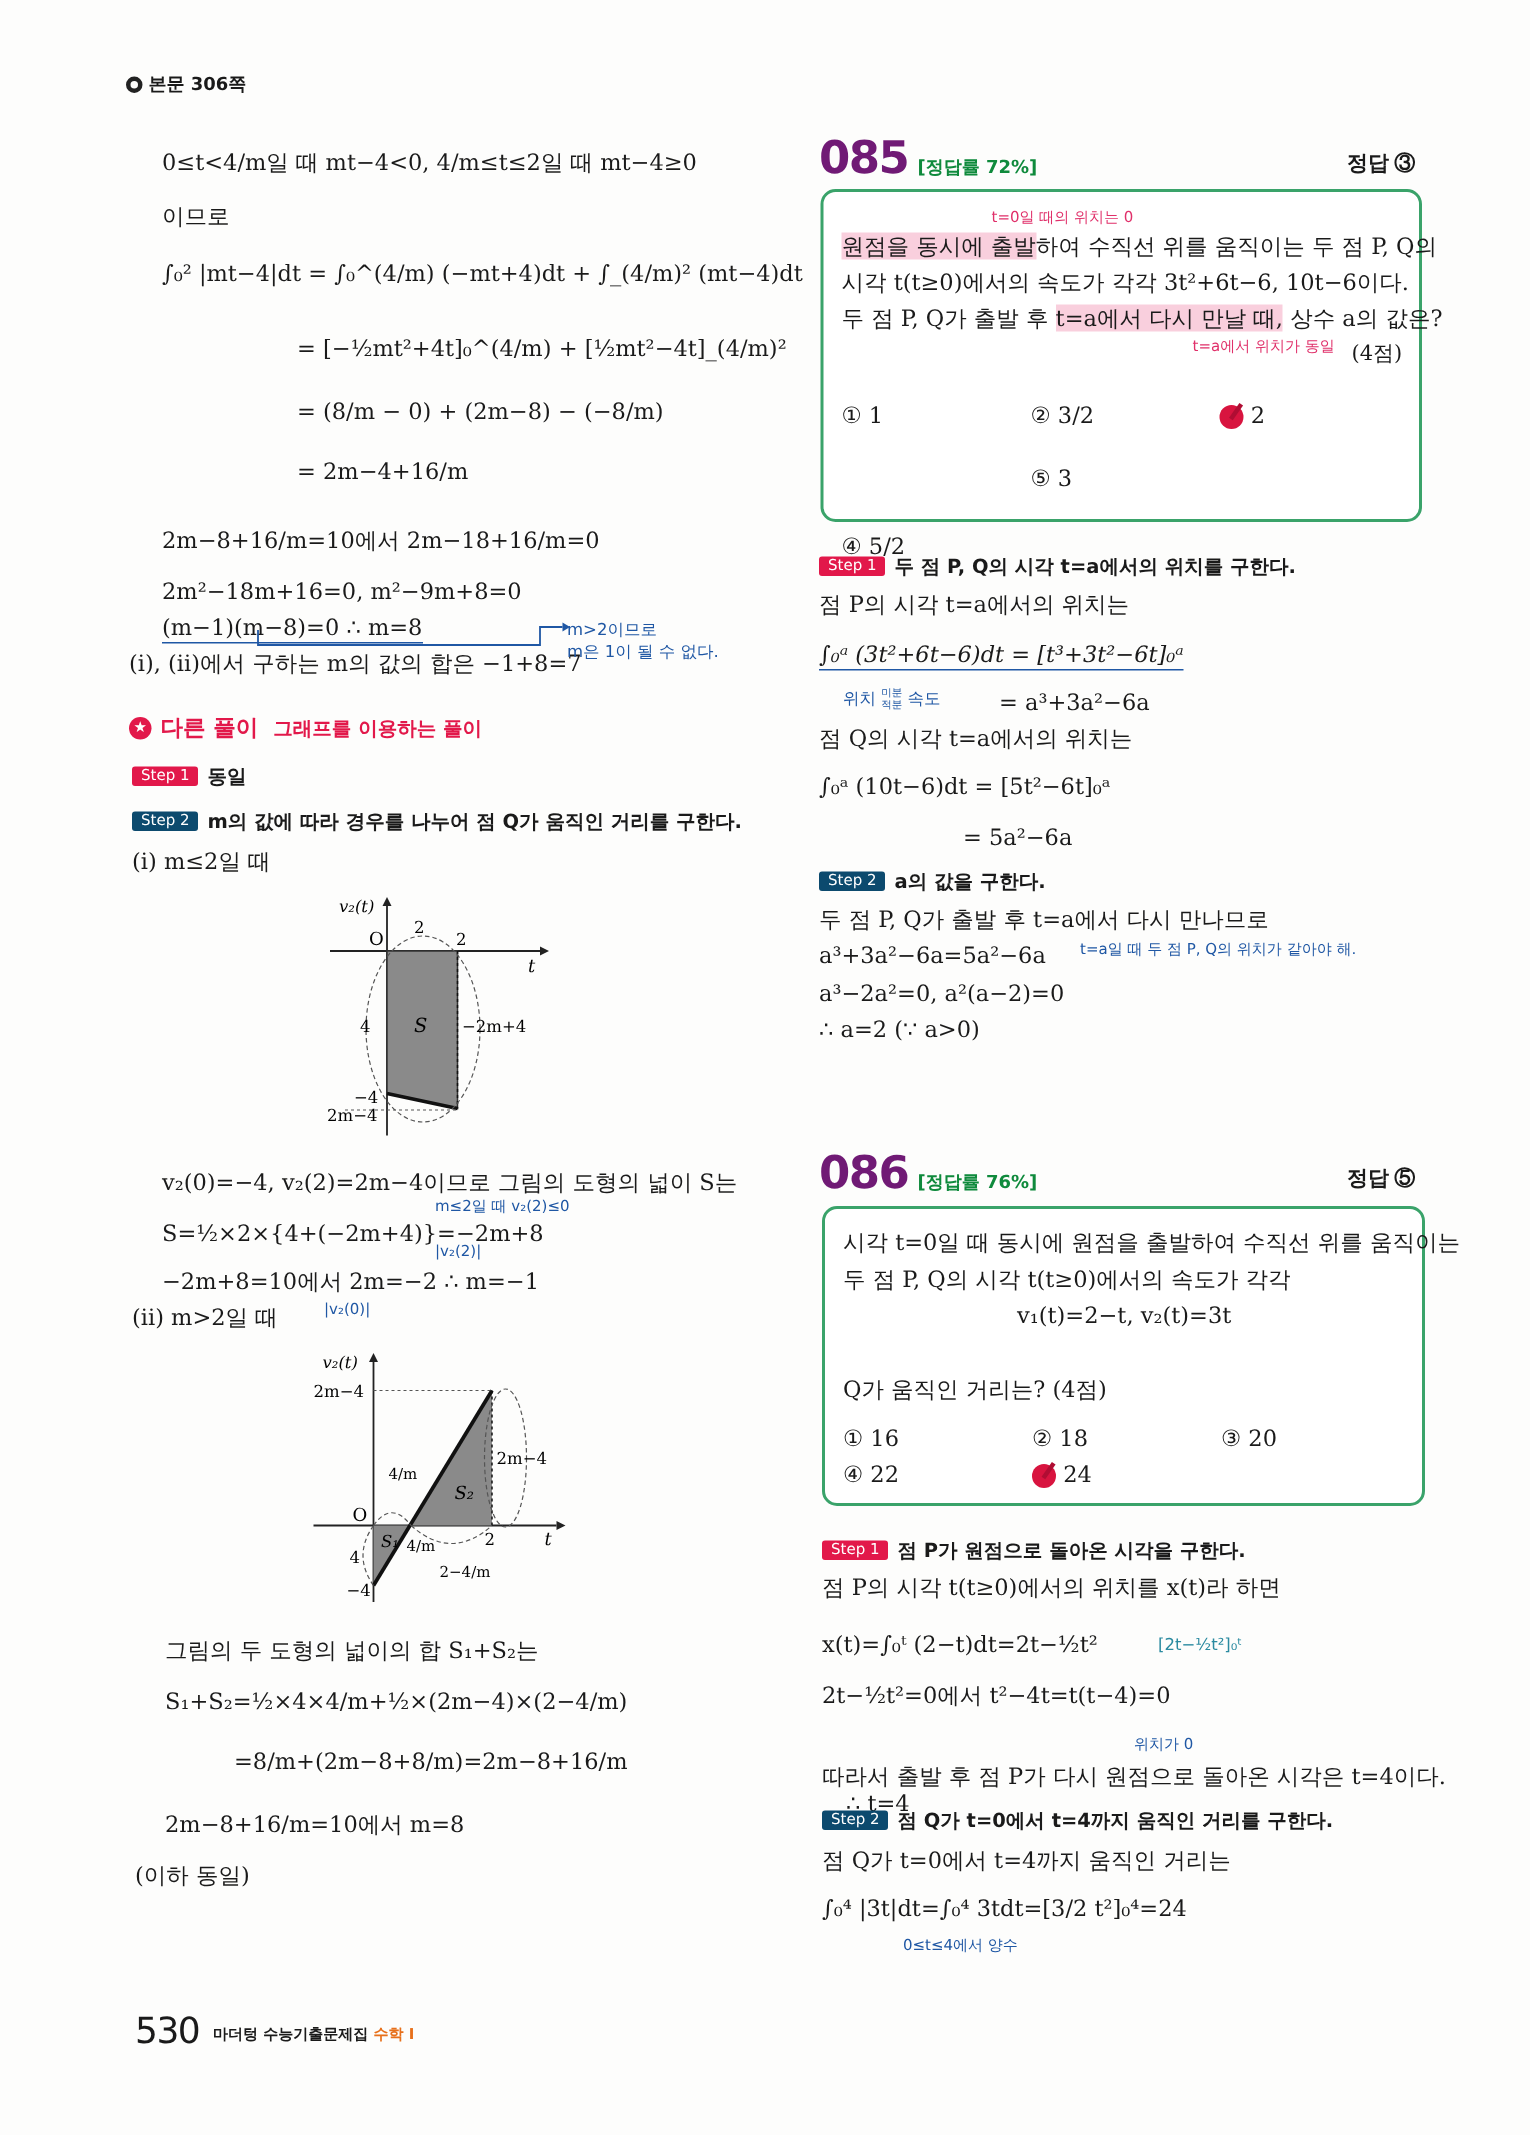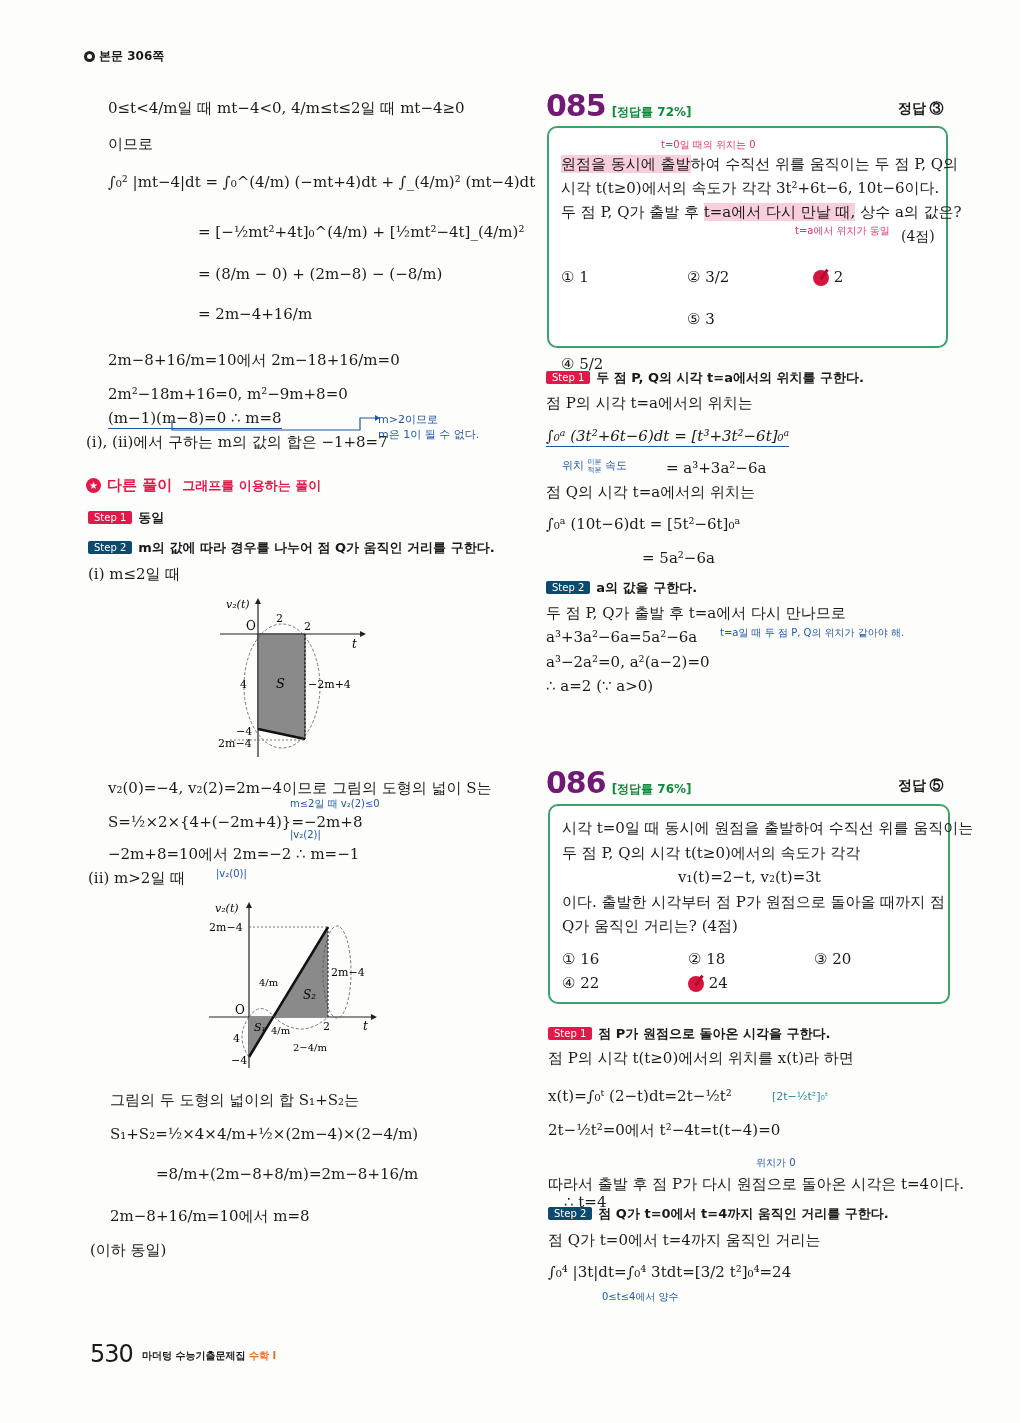--- a/index.html
+++ b/index.html
@@ -193,21 +193,20 @@
 <div class="abs" style="left:546px;top:765px;display:flex;align-items:baseline;">
   <span class="qnum">086</span>
   <span class="qrate">[정답률 76%]</span>
 </div>
 <div class="abs answer" style="left:898px;top:777px;">정답 ⑤</div>
 
 <div class="qbox" style="left:548px;top:804px;width:402px;height:200px;">
   <div class="abs line" style="left:12px;top:12px;">시각 t=0일 때 동시에 원점을 출발하여 수직선 위를 움직이는</div>
   <div class="abs line" style="left:12px;top:37px;">두 점 P, Q의 시각 t(t≥0)에서의 속도가 각각</div>
   <div class="abs line" style="left:128px;top:61px;">v₁(t)=2−t, v₂(t)=3t</div>
-  <div class="abs line" style="left:12px;top:86px;">이다. 출발한 시각부터 점 P가 원점으로 돌아올 때까지 점</div>
   <div class="abs line" style="left:12px;top:110px;">Q가 움직인 거리는? (4점)</div>
 
   <div class="choice" style="left:12px;top:144px;"><span>①</span> <span>16</span></div>
   <div class="choice" style="left:138px;top:144px;"><span>②</span> <span>18</span></div>
   <div class="choice" style="left:264px;top:144px;"><span>③</span> <span>20</span></div>
   <div class="choice" style="left:12px;top:168px;"><span>④</span> <span>22</span></div>
   <div class="choice" style="left:138px;top:168px;"><span class="check"></span> <span>24</span></div>
 </div>
 
 <div class="abs" style="left:548px;top:1023px;">

